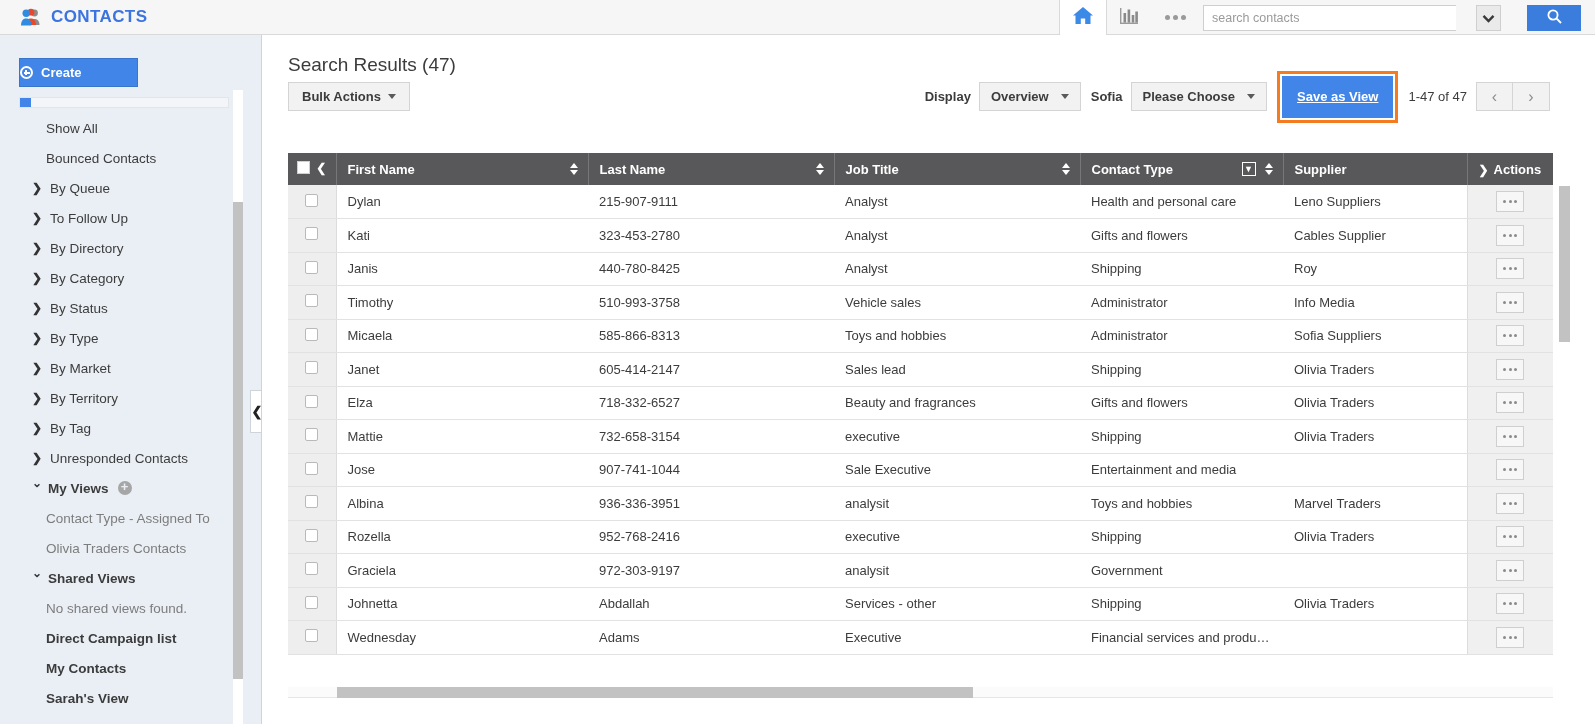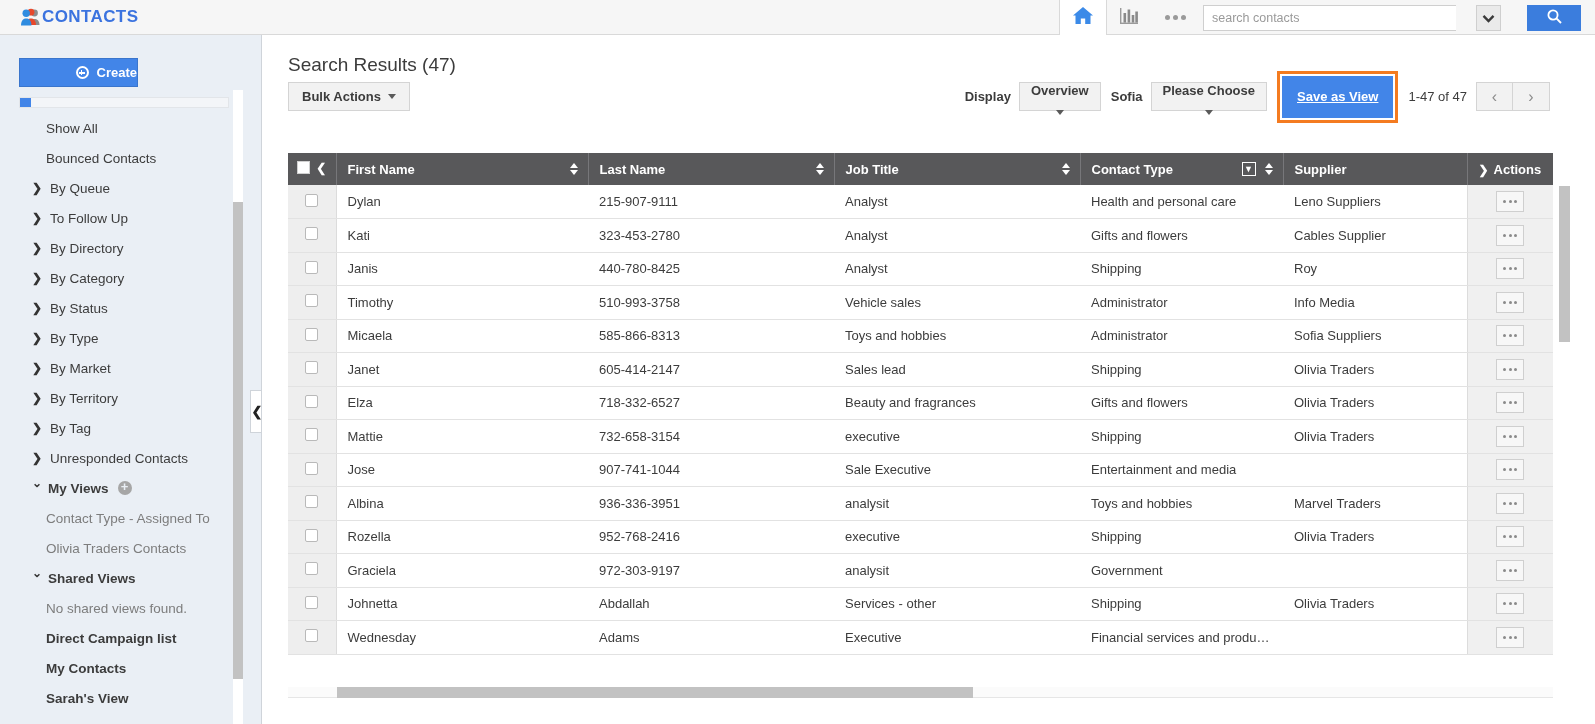--- a/index.html
+++ b/index.html
@@ -11,21 +11,21 @@
   }
 
   
   .topbar {
     position: absolute; left: 0; top: 0; width: 1595px; height: 35px;
     background: #f6f6f6;
     border-bottom: 1px solid #d9d9d9;
     display: flex; align-items: center;
   }
   .brand {
-    display: flex; align-items: center; 
+    display: flex; align-items: center; gap: 9px;
     padding-left: 20px; height: 35px;
   }
   .brand-title {
     color: #3b73df; font-size: 17px; font-weight: bold; letter-spacing: .4px;
   }
   .people-icon { position: relative; width: 22px; height: 18px; }
 
   .topbar-right {
     position: absolute; right: 0; top: 0; height: 35px;
     display: flex; align-items: center;
@@ -61,21 +61,21 @@
   
   .sidebar {
     position: absolute; left: 0; top: 35px; width: 262px; height: 689px;
     background: #eaeff5; border-right: 1px solid #cfd4da;
     overflow: hidden;
   }
   .create-btn {
     position: absolute; left: 19px; top: 23px; width: 119px; height: 29px;
     background: #4285e8; border: 1px solid #3a75cc; color: #fff;
     font-size: 13px; font-weight: bold; cursor: pointer;
-    display: flex; align-items: center; justify-content: flex-end; gap: 8px;
+    display: flex; align-items: center; justify-content: flex-start; gap: 8px;
     font-family: "Liberation Sans", sans-serif;
   }
   .plus-circle {
     width: 13px; height: 13px; border-radius: 50%; border: 2px solid #fff;
     position: relative; flex: none;
   }
   .plus-circle:before, .plus-circle:after {
     content: ""; position: absolute; background: #fff;
   }
   .plus-circle:before { left: 1.5px; top: 4px; width: 6px; height: 1.5px; }
@@ -148,21 +148,21 @@
   }
 
   .toolbar-right {
     position: absolute; right: 45px; top: 47px; height: 29px;
     display: flex; align-items: center; gap: 0;
   }
   .tb-label { font-size: 13px; color: #3c3c3c; font-weight: bold; margin-right: 8px; }
   .select-btn {
     height: 29px; padding: 0 11px; background: #f2f2f2; border: 1px solid #d4d4d4;
     color: #3c3c3c; font-size: 13px; font-weight: bold; cursor: pointer;
-    display: flex; align-items: center; gap: 12px; margin-right: 10px; flex-direction: column;
+    display: flex; align-items: center; gap: 12px; margin-right: 10px;
   }
   .save-view-wrap {
     border: 3px solid #f47b20; padding: 2px; margin-right: 8px;
     display: flex; align-items: center;
   }
   .save-view-btn {
     height: 42px; padding: 8px 15px; background: #4285e8; border: none; color: #fff;
     font-size: 13px; font-weight: bold; cursor: pointer;
     display: flex; align-items: center;
     font-family: "Liberation Sans", sans-serif;

